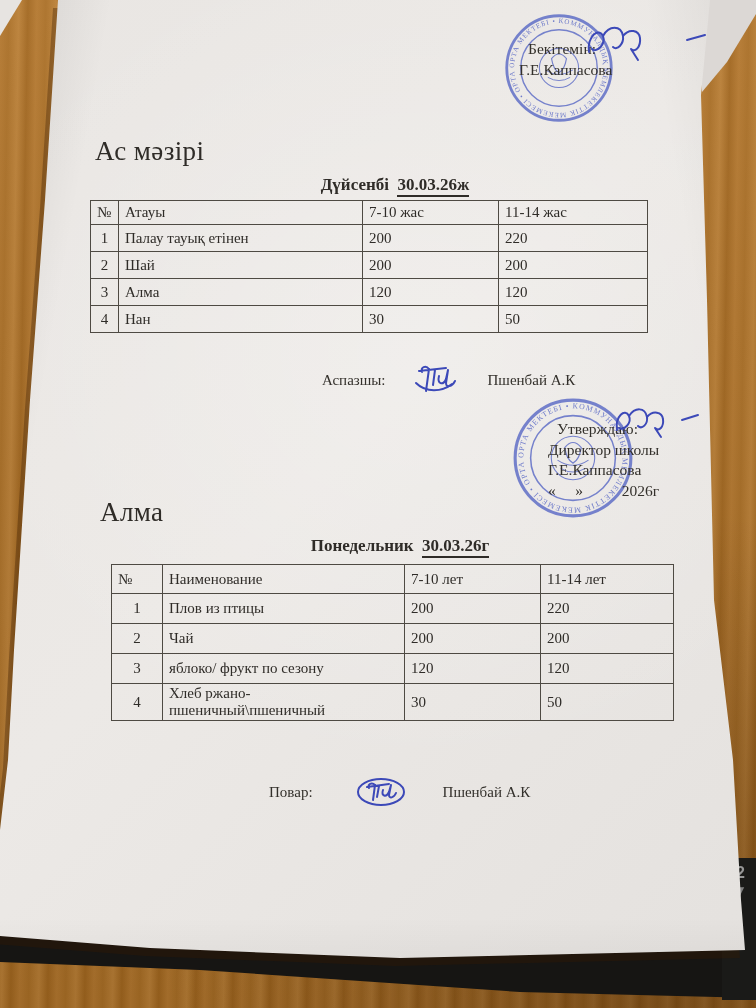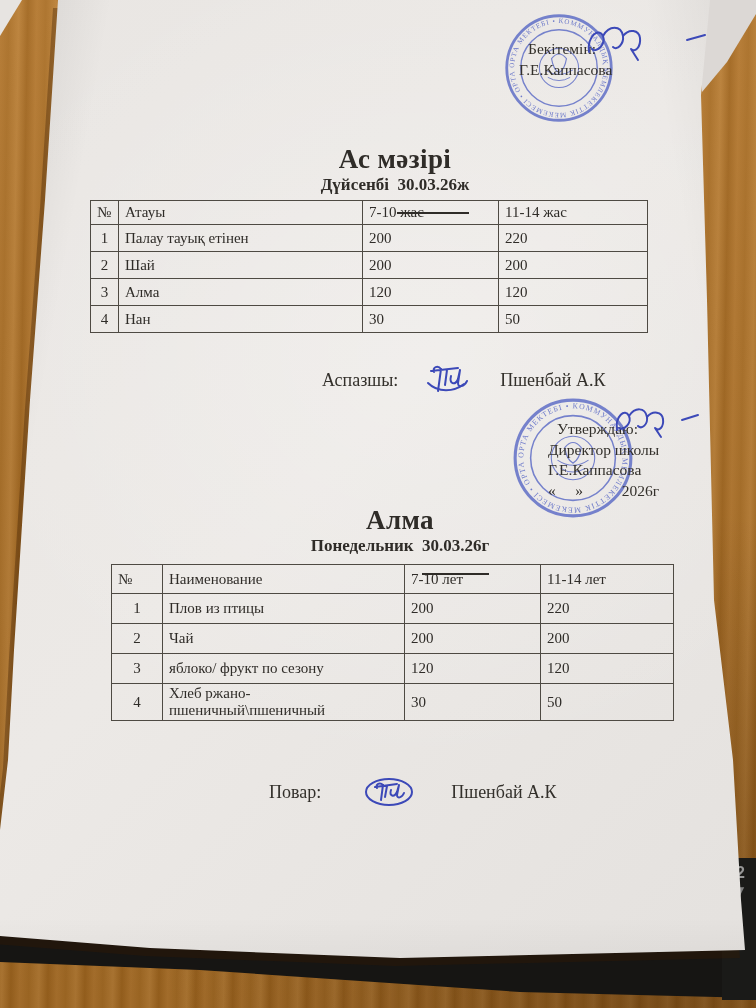--- a/index.html
+++ b/index.html
@@ -40,44 +40,44 @@
       linear-gradient(0deg, rgba(0,0,0,.08), transparent 9%),
       linear-gradient(135deg,#e9e6e3,#ece9e6 45%,#e4e1de);
     clip-path:polygon(58px 0,710px 0,701px 95px,707px 300px,714px 600px,733px 760px,741px 900px,745px 950px,400px 958px,150px 948px,0 936px,0 830px,8px 760px,14px 650px,30px 400px,45px 200px);}
 
   
   .appr{font-size:15.5px;line-height:20.5px;color:#33302b;width:210px;}
   .appr-kz{left:519px;top:39px;}
   .appr-ru{left:548px;top:419px;}
   .appr .l1{text-indent:9px;}
   .appr .l4{white-space:pre;}
-  .title{width:600px;text-align:center;font-weight:700;font-size:27px;letter-spacing:.4px;margin-top:8px;}
+  .title{width:600px;font-weight:400;font-size:27px;letter-spacing:.4px;}
   .title-kz{left:95px;top:136px;}
   .title-ru{left:100px;top:497px;}
   .subtitle{width:600px;text-align:center;font-weight:700;font-size:17px;}
   .sub-kz{left:95px;top:175px;}
   .sub-ru{left:100px;top:536px;}
-  .u-date{border-bottom:2px solid #2f2c28;padding-bottom:18px;}
+  .u-date{border-bottom:2px solid #2f2c28;padding-bottom:1px;}
 
   
   table.doc-table{position:absolute;border-collapse:collapse;table-layout:fixed;}
   .doc-table th,.doc-table td{border:1.3px solid #4e4a43;font-weight:400;font-size:15px;
     padding:1px 6px;color:#2f2c28;text-align:left;vertical-align:middle;overflow:hidden;}
   .doc-table td.c0{text-align:center;padding:1px 2px;}
   .doc-table td.c2,.doc-table td.c3{text-align:left;}
   .doc-table td.c1{white-space:pre-line;}
   .t-kz{left:90px;top:200px;width:557px;}
   .t-kz th{height:21px;}
   .t-kz td{height:24px;}
   .t-ru{left:111px;top:564px;width:562px;}
   .t-ru th{height:26px;}
   .t-ru td{height:27px;}
 
   
-  .cook{display:flex;align-items:center;font-size:18px;color:#33302b;}
+  .cook{display:flex;align-items:center;font-size:15px;color:#33302b;}
   .cook-kz{left:322px;top:363px;}
   .cook-ru{left:269px;top:774px;}
   .cook svg{flex:none;}
   .cook-kz svg{margin:0 24px 0 26px;}
   .cook-ru svg{margin:0 34px 0 42px;}
 
   .ink{stroke:#3c49b8;fill:none;stroke-width:2;stroke-linecap:round;stroke-linejoin:round;}
   .stamp-svg{opacity:.88;}
 </style>
 </head>

